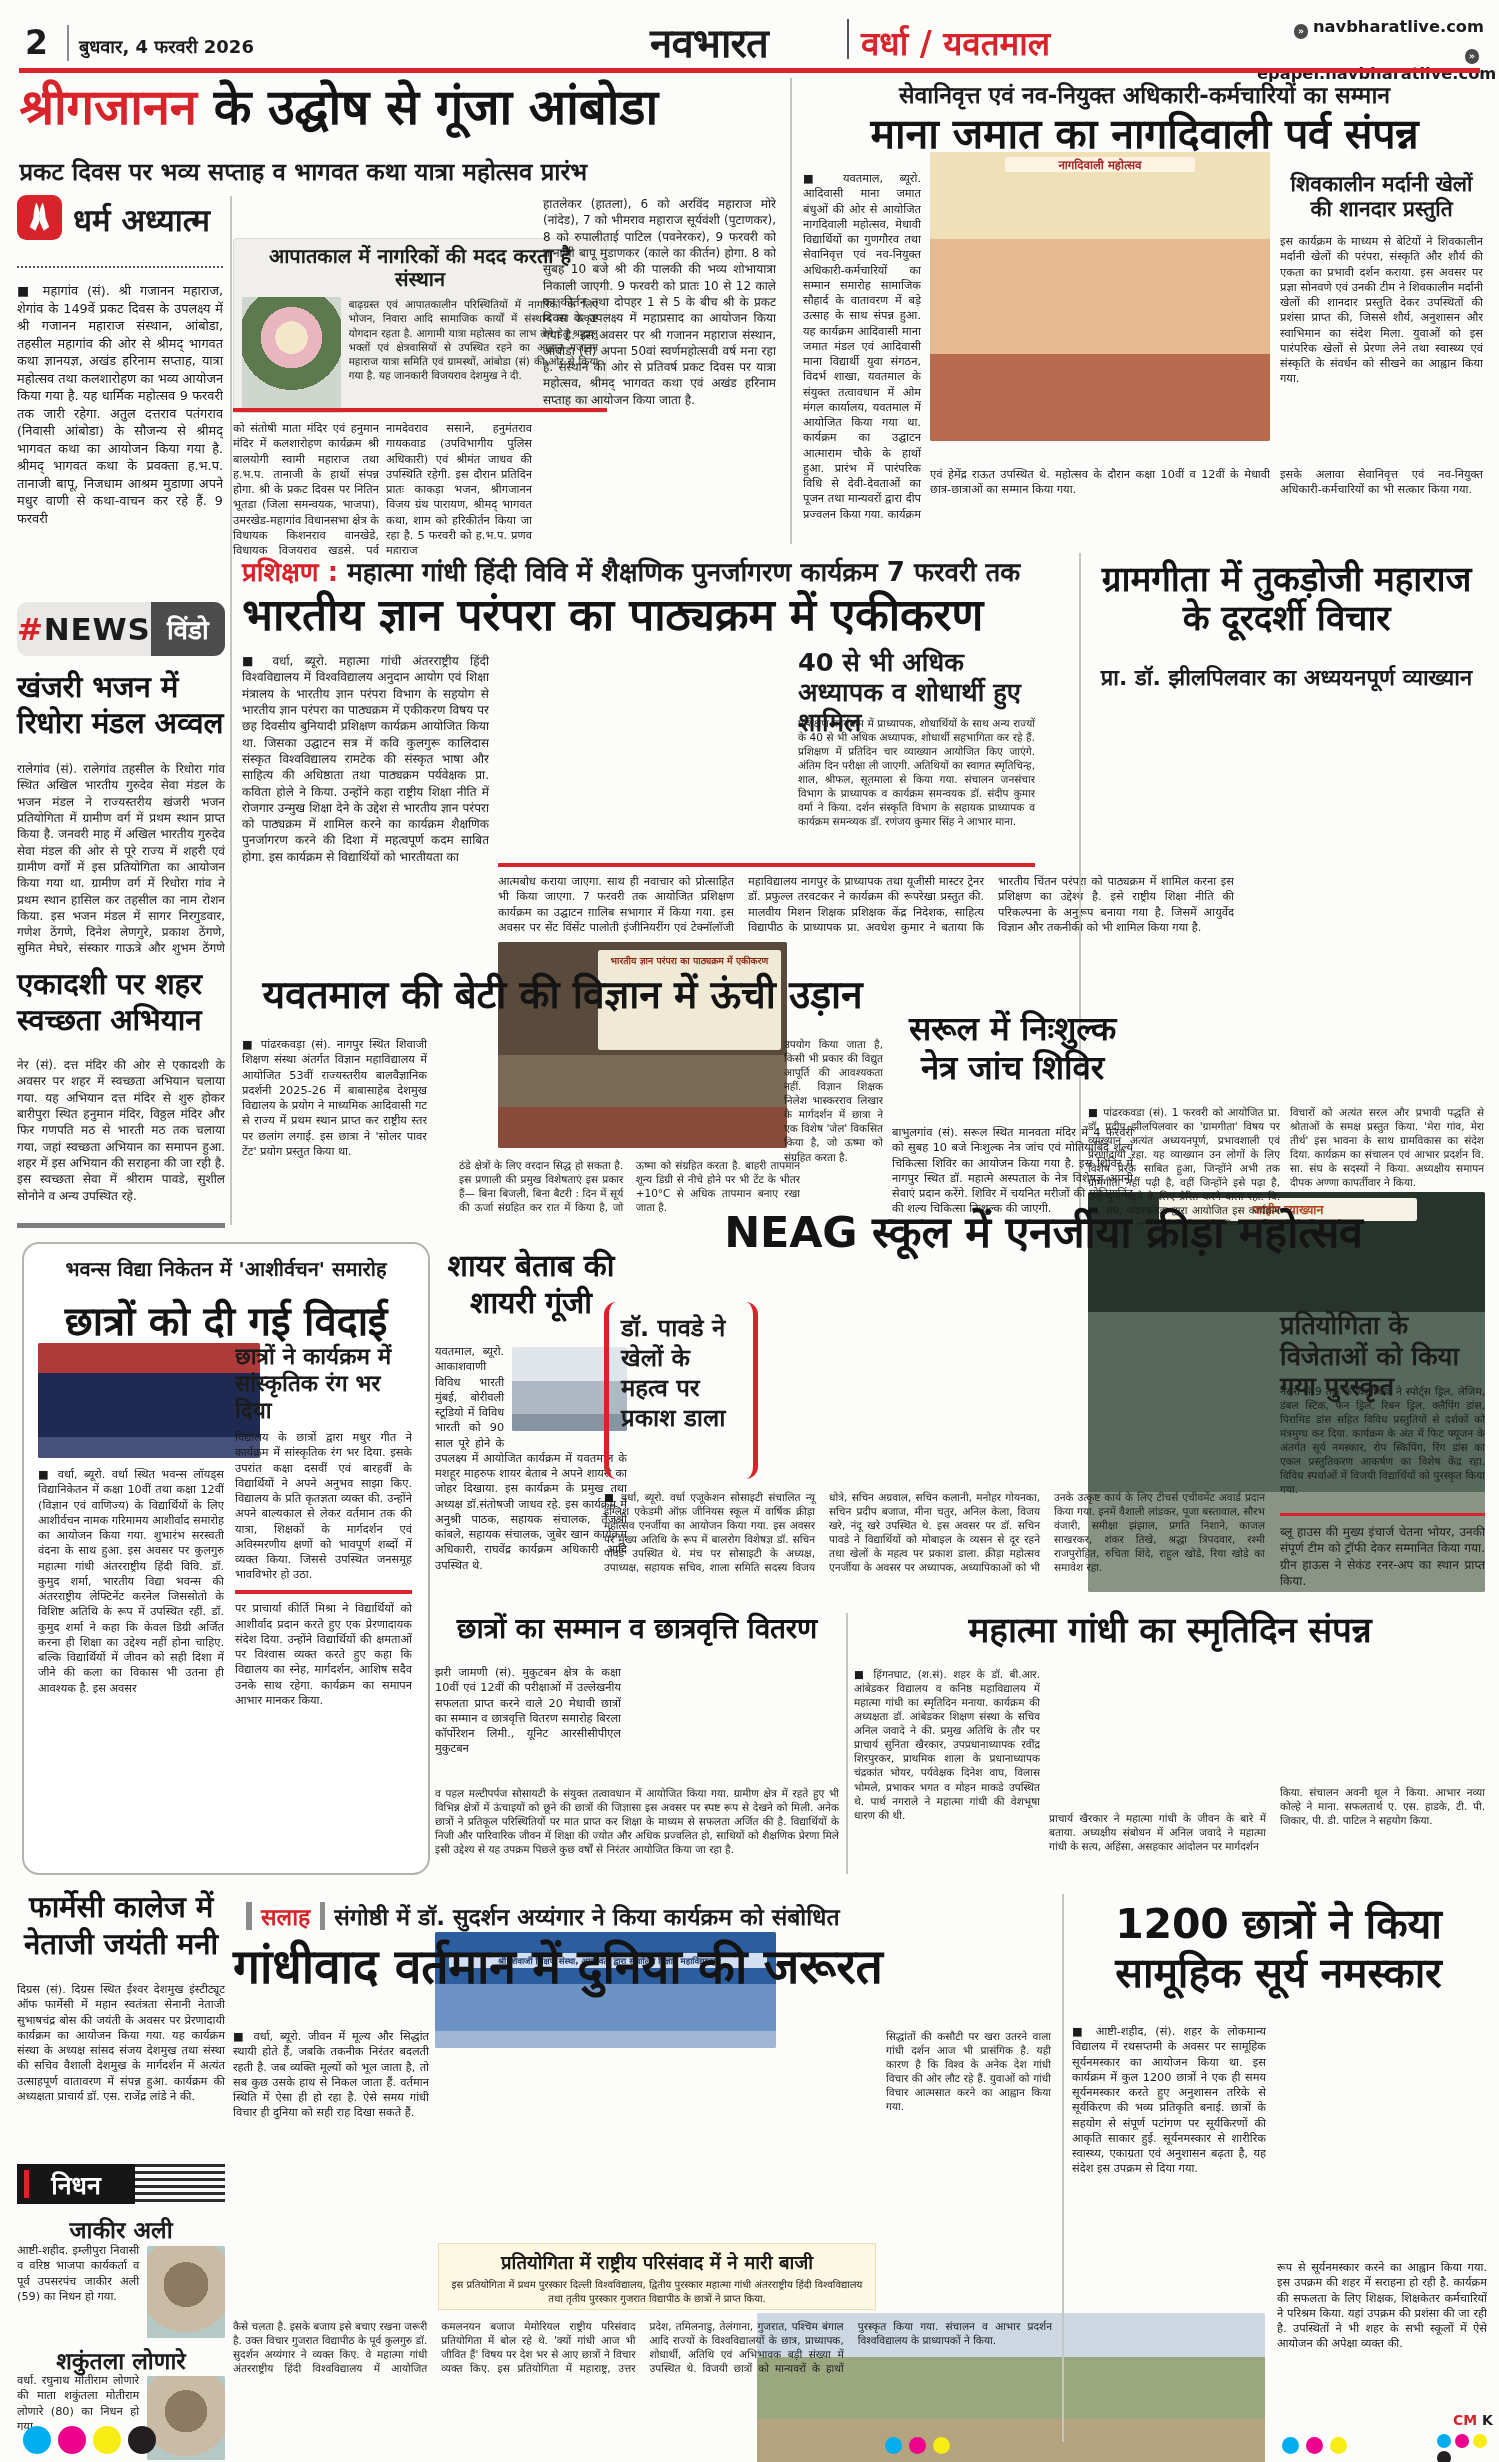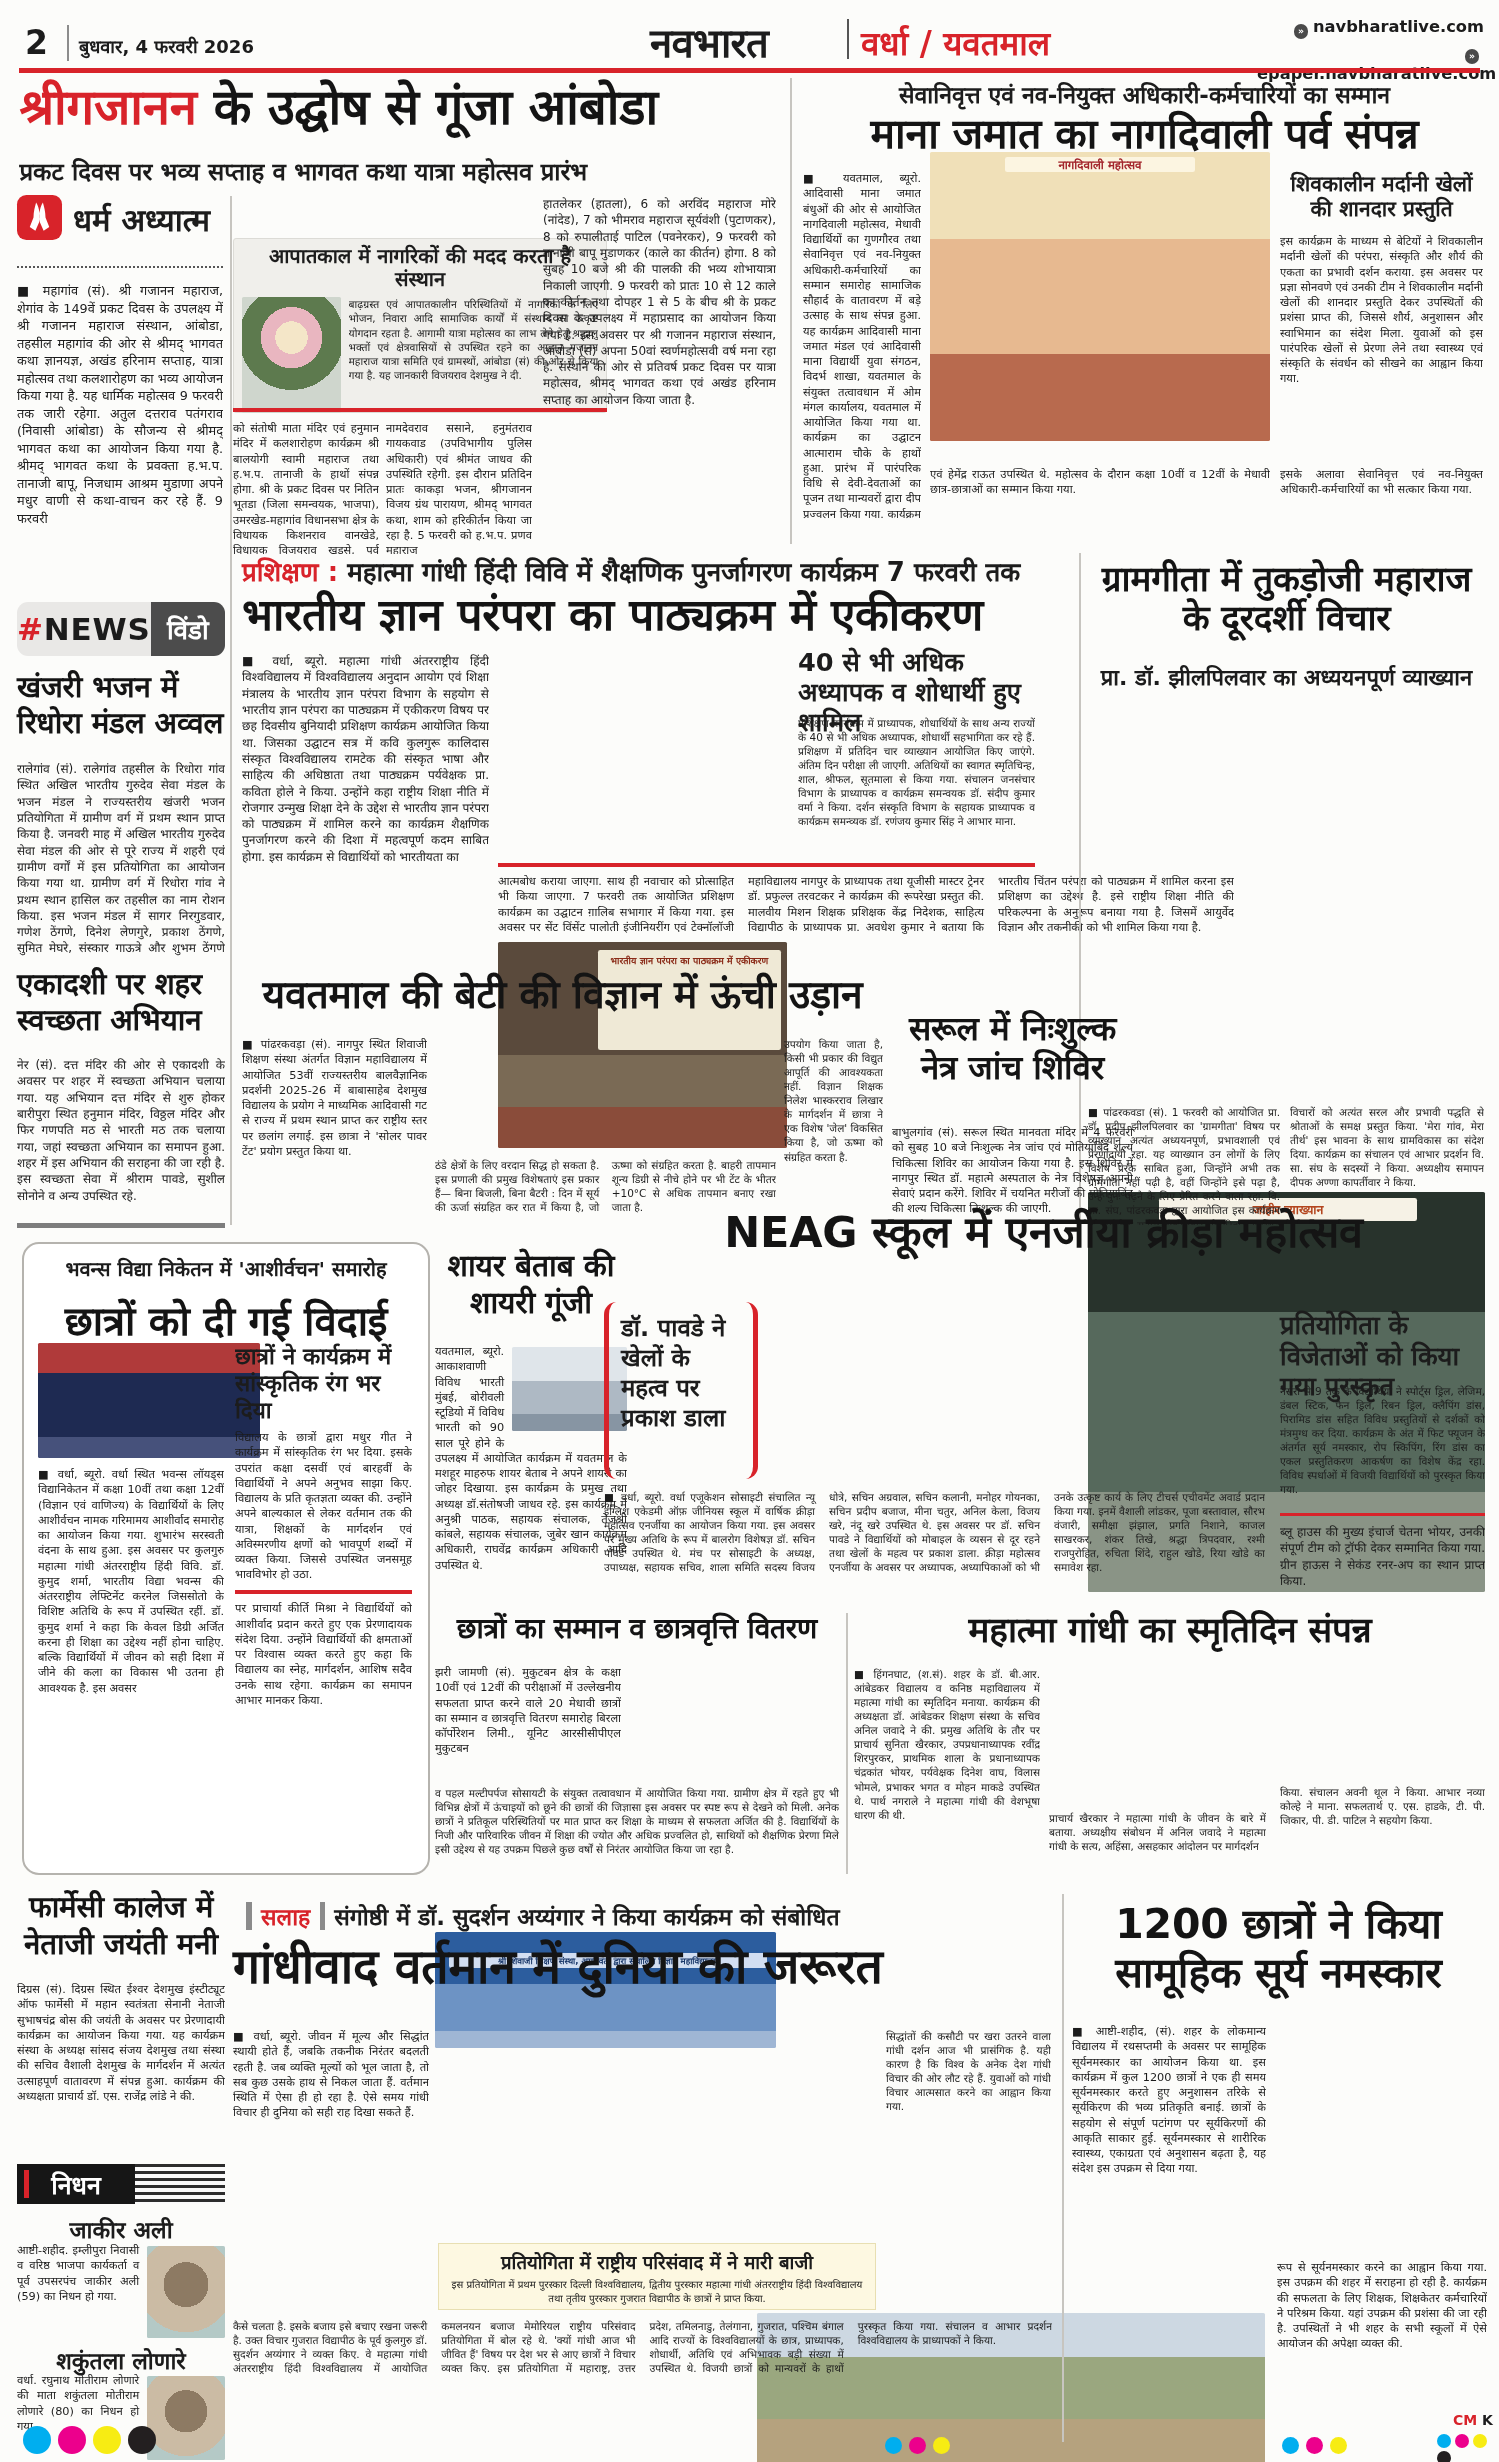--- a/index.html
+++ b/index.html
@@ -152,21 +152,21 @@
     <div class="ban">जाहीर व्याख्यान</div>
   </div>
   <div class="abs j body13 clip" style="left:1088px;top:1105px;width:192px;height:120px;">■ पांढरकवडा (सं). 1 फरवरी को आयोजित प्रा. डॉ. प्रदीप झीलपिलवार का 'ग्रामगीता' विषय पर व्याख्यान अत्यंत अध्ययनपूर्ण, प्रभावशाली एवं प्रेरणादायी रहा. यह व्याख्यान उन लोगों के लिए विशेष प्रेरक साबित हुआ, जिन्होंने अभी तक ग्रामगीता नहीं पढ़ी है, वहीं जिन्होंने इसे पढ़ा है, उन्हें पुनः पढ़ने के लिए प्रेरित करने वाला रहा. वि. सा. संघ, पांढरकवडा द्वारा आयोजित इस कार्यक्रम के प्रायोजक सुनील बोकीलवार सहपरिवार उपस्थित थे. अपने ओजस्वी और प्रभावी वक्तव्य में प्रा. झीलपिलवार ने ग्रामगीता के प्रत्येक अध्याय में निहित राष्ट्रसंत तुकडोजी महाराज के दूरदर्शी</div>
   <div class="abs j body13 clip" style="left:1290px;top:1105px;width:194px;height:120px;">विचारों को अत्यंत सरल और प्रभावी पद्धति से श्रोताओं के समक्ष प्रस्तुत किया. 'मेरा गांव, मेरा तीर्थ' इस भावना के साथ ग्रामविकास का संदेश दिया. कार्यक्रम का संचालन एवं आभार प्रदर्शन वि. सा. संघ के सदस्यों ने किया. अध्यक्षीय समापन दीपक अण्णा कापर्तीवार ने किया.</div>
 
   <div class="abs hl c" style="left:248px;top:973px;width:629px;font-size:39px;">यवतमाल की बेटी की विज्ञान में ऊंची उड़ान</div>
   <div class="abs j body14 clip" style="left:242px;top:1037px;width:185px;height:186px;">■ पांढरकवड़ा (सं). नागपुर स्थित शिवाजी शिक्षण संस्था अंतर्गत विज्ञान महाविद्यालय में आयोजित 53वीं राज्यस्तरीय बालवैज्ञानिक प्रदर्शनी 2025-26 में बाबासाहेब देशमुख विद्यालय के प्रयोग ने माध्यमिक आदिवासी गट से राज्य में प्रथम स्थान प्राप्त कर राष्ट्रीय स्तर पर छलांग लगाई. इस छात्रा ने 'सोलर पावर टेंट' प्रयोग प्रस्तुत किया था.</div>
   <div class="abs ph ph-beti" style="left:435px;top:1037px;width:341px;height:116px;">
     <div class="ban">श्री शिवाजी शिक्षण संस्था, अमरावती द्वारा संचालित विज्ञान महाविद्यालय</div>
   </div>
-  <div class="abs j body13 colflow2 clip" style="left:435px;top:1158px;width:341px;height:65px;">ठंडे क्षेत्रों के लिए वरदान सिद्ध हो सकता है. इस प्रणाली की प्रमुख विशेषताएं इस प्रकार हैं— बिना बिजली, बिना बैटरी : दिन में सूर्य की ऊर्जा संग्रहित कर रात में किया है, जो ऊष्मा को संग्रहित करता है. बाहरी तापमान शून्य डिग्री से नीचे होने पर भी टेंट के भीतर +10°C से अधिक तापमान बनाए रखा जाता है.</div>
+  <div class="abs j body13 colflow2 clip" style="left:459px;top:1158px;width:341px;height:65px;">ठंडे क्षेत्रों के लिए वरदान सिद्ध हो सकता है. इस प्रणाली की प्रमुख विशेषताएं इस प्रकार हैं— बिना बिजली, बिना बैटरी : दिन में सूर्य की ऊर्जा संग्रहित कर रात में किया है, जो ऊष्मा को संग्रहित करता है. बाहरी तापमान शून्य डिग्री से नीचे होने पर भी टेंट के भीतर +10°C से अधिक तापमान बनाए रखा जाता है.</div>
   <div class="abs j body13 clip" style="left:784px;top:1037px;width:99px;height:186px;">उपयोग किया जाता है, किसी भी प्रकार की विद्युत आपूर्ति की आवश्यकता नहीं. विज्ञान शिक्षक निलेश भास्करराव लिखार के मार्गदर्शन में छात्रा ने एक विशेष 'जेल' विकसित किया है, जो ऊष्मा को संग्रहित करता है.</div>
 
   <div class="abs hl c" style="left:892px;top:1010px;width:241px;font-size:33px;line-height:1.18;">सरूल में निःशुल्क नेत्र जांच शिविर</div>
   <div class="abs j body14 clip" style="left:892px;top:1125px;width:241px;height:99px;">बाभुलगांव (सं). सरूल स्थित मानवता मंदिर में 4 फरवरी को सुबह 10 बजे निःशुल्क नेत्र जांच एवं मोतियाबिंद शल्य चिकित्सा शिविर का आयोजन किया गया है. इस शिविर में नागपुर स्थित डॉ. महात्मे अस्पताल के नेत्र विशेषज्ञ अपनी सेवाएं प्रदान करेंगे. शिविर में चयनित मरीजों की मोतियाबिंद की शल्य चिकित्सा निःशुल्क की जाएगी.</div>
 
   <div class="abs" style="left:22px;top:1242px;width:404px;height:629px;border:2.3px solid #b5b3ae;border-radius:17px;background:#fff;">
     <div class="b c" style="margin-top:11px;font-size:20px;">भवन्स विद्या निकेतन में 'आशीर्वचन' समारोह</div>
     <div class="hl c" style="margin-top:17px;font-size:40px;">छात्रों को दी गई विदाई</div>
     <div class="ph ph-bhav" style="position:absolute;left:14px;top:99px;width:222px;height:115px;"></div>
     <div class="j body14 clip" style="position:absolute;left:14px;top:223px;width:186px;height:388px;">■ वर्धा, ब्यूरो. वर्धा स्थित भवन्स लॉयड्स विद्यानिकेतन में कक्षा 10वीं तथा कक्षा 12वीं (विज्ञान एवं वाणिज्य) के विद्यार्थियों के लिए आशीर्वचन नामक गरिमामय आशीर्वाद समारोह का आयोजन किया गया. शुभारंभ सरस्वती वंदना के साथ हुआ. इस अवसर पर कुलगुरु महात्मा गांधी अंतरराष्ट्रीय हिंदी विवि. डॉ. कुमुद शर्मा, भारतीय विद्या भवन्स की अंतरराष्ट्रीय लेफ्टिनेंट करनेल जिससोतो के विशिष्ट अतिथि के रूप में उपस्थित रहीं. डॉ. कुमुद शर्मा ने कहा कि केवल डिग्री अर्जित करना ही शिक्षा का उद्देश्य नहीं होना चाहिए. बल्कि विद्यार्थियों में जीवन को सही दिशा में जीने की कला का विकास भी उतना ही आवश्यक है. इस अवसर</div>

